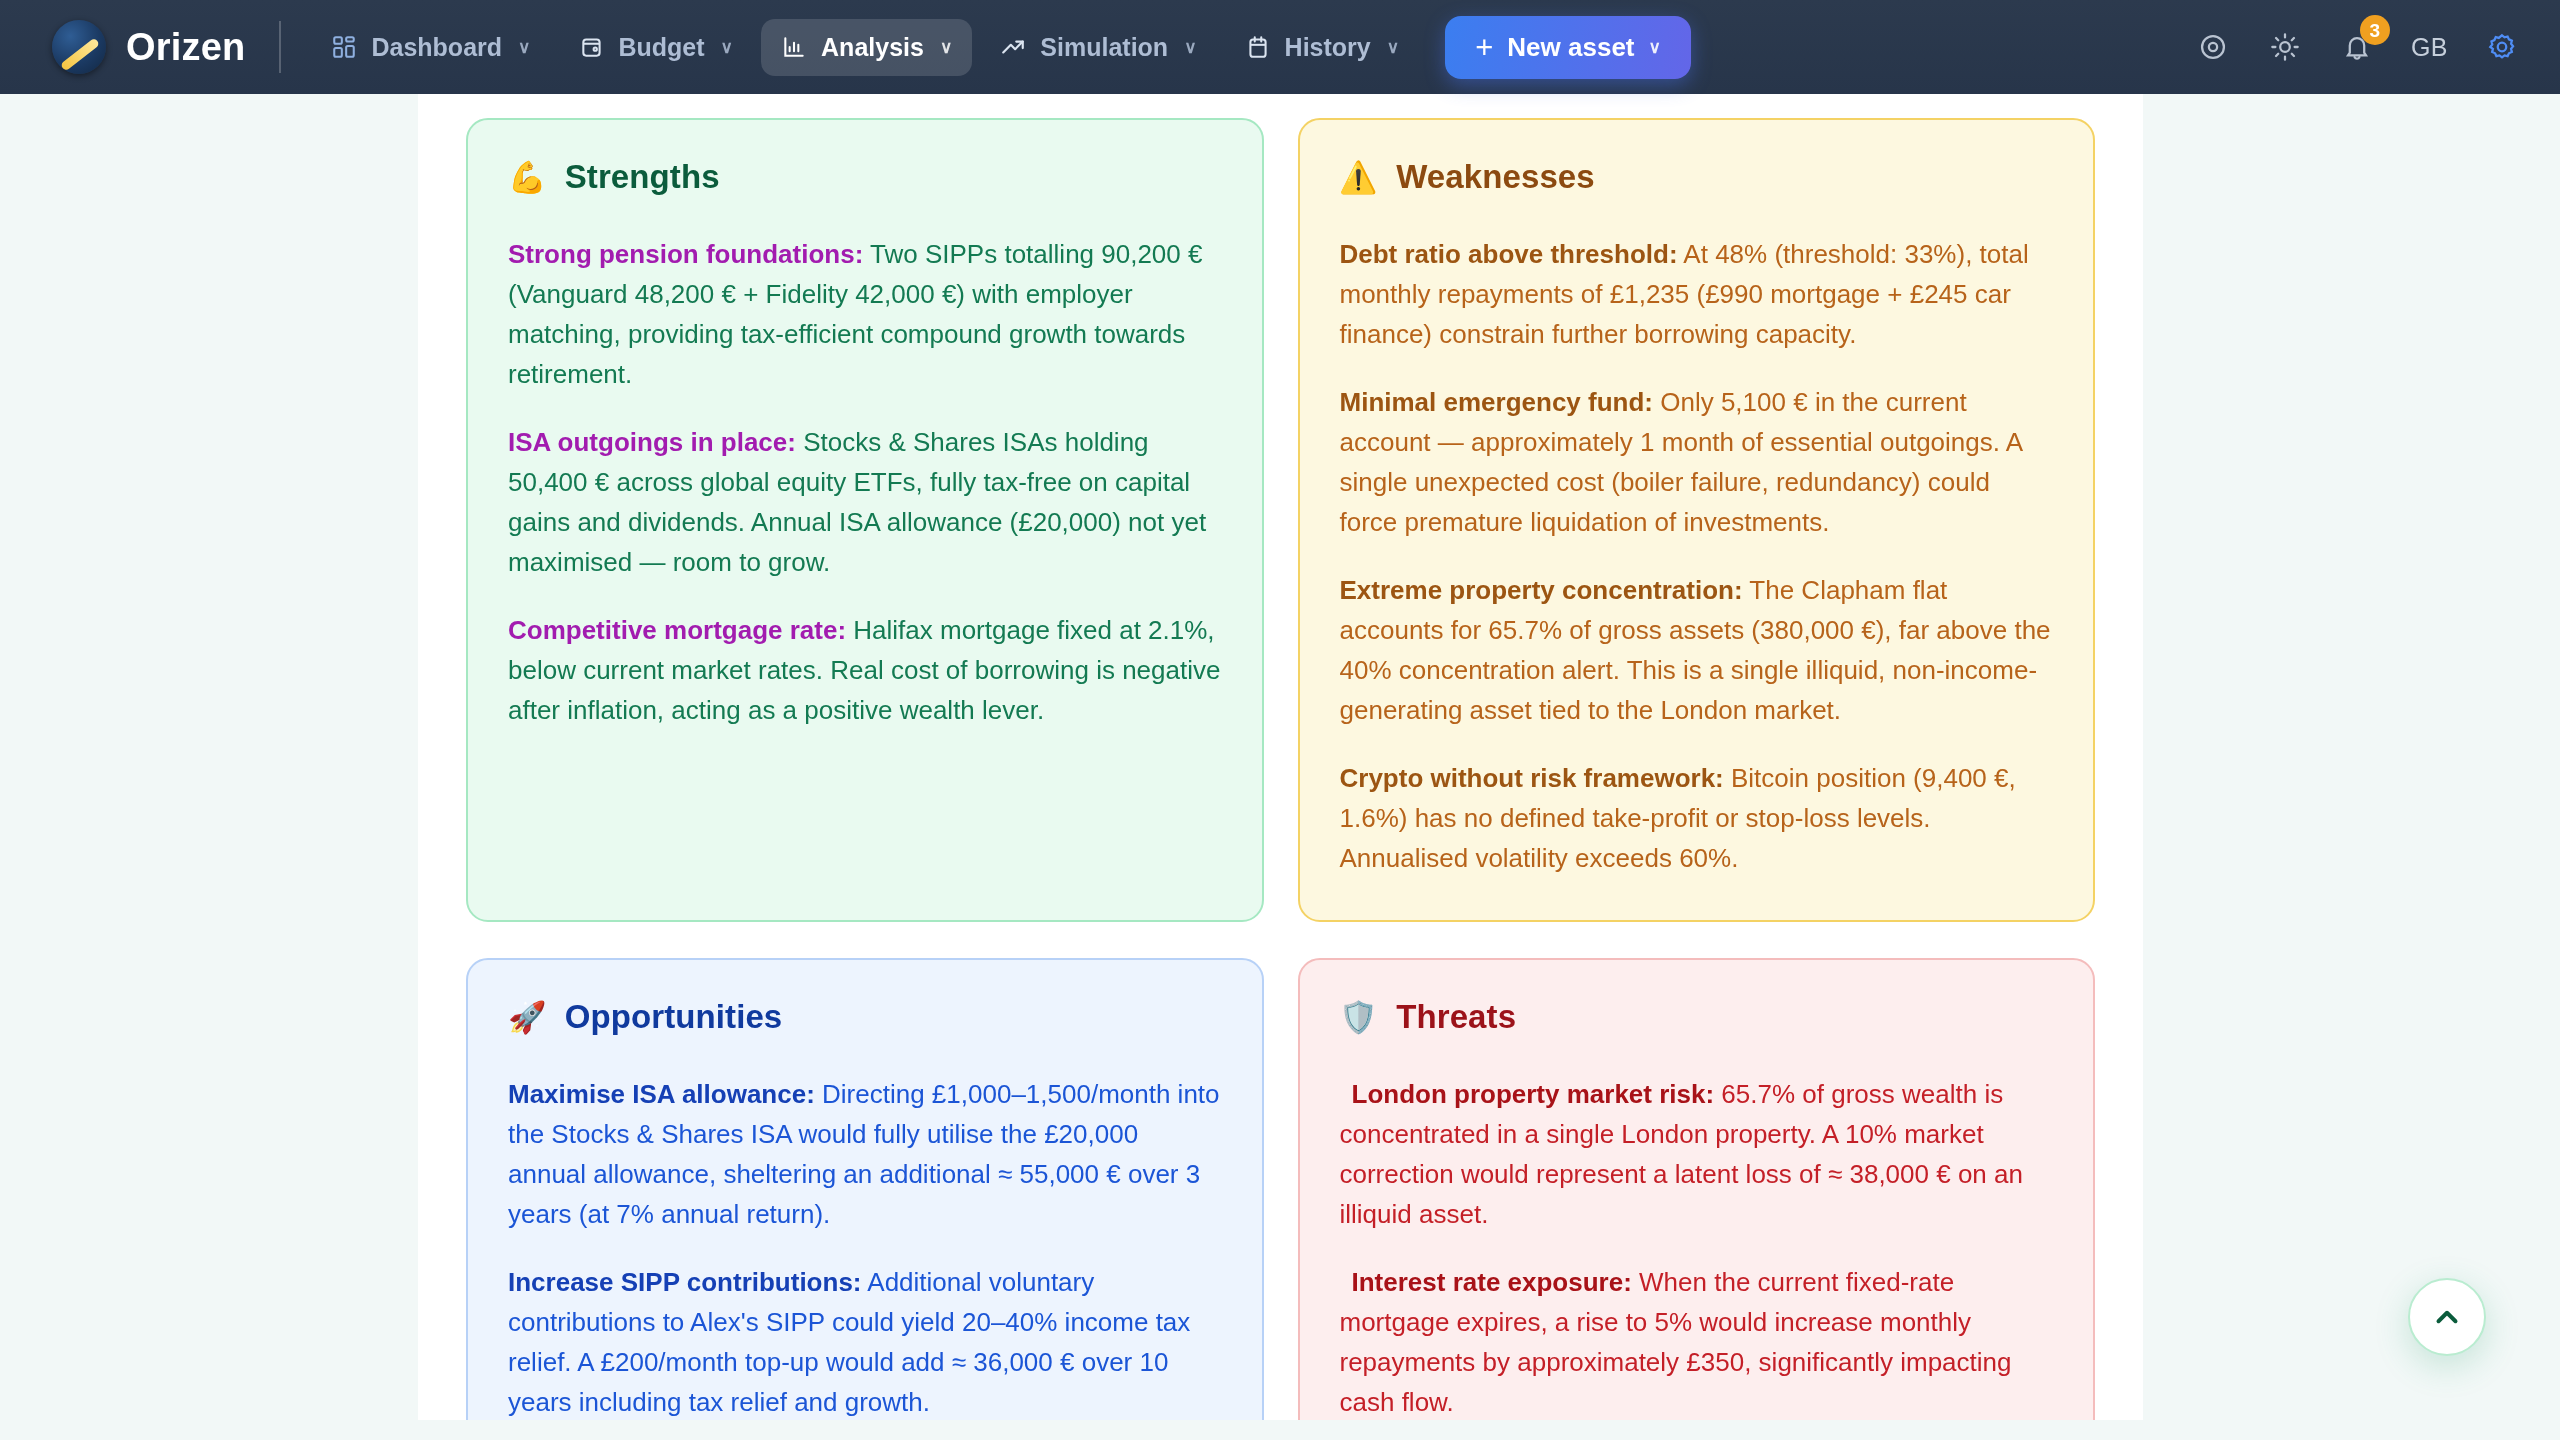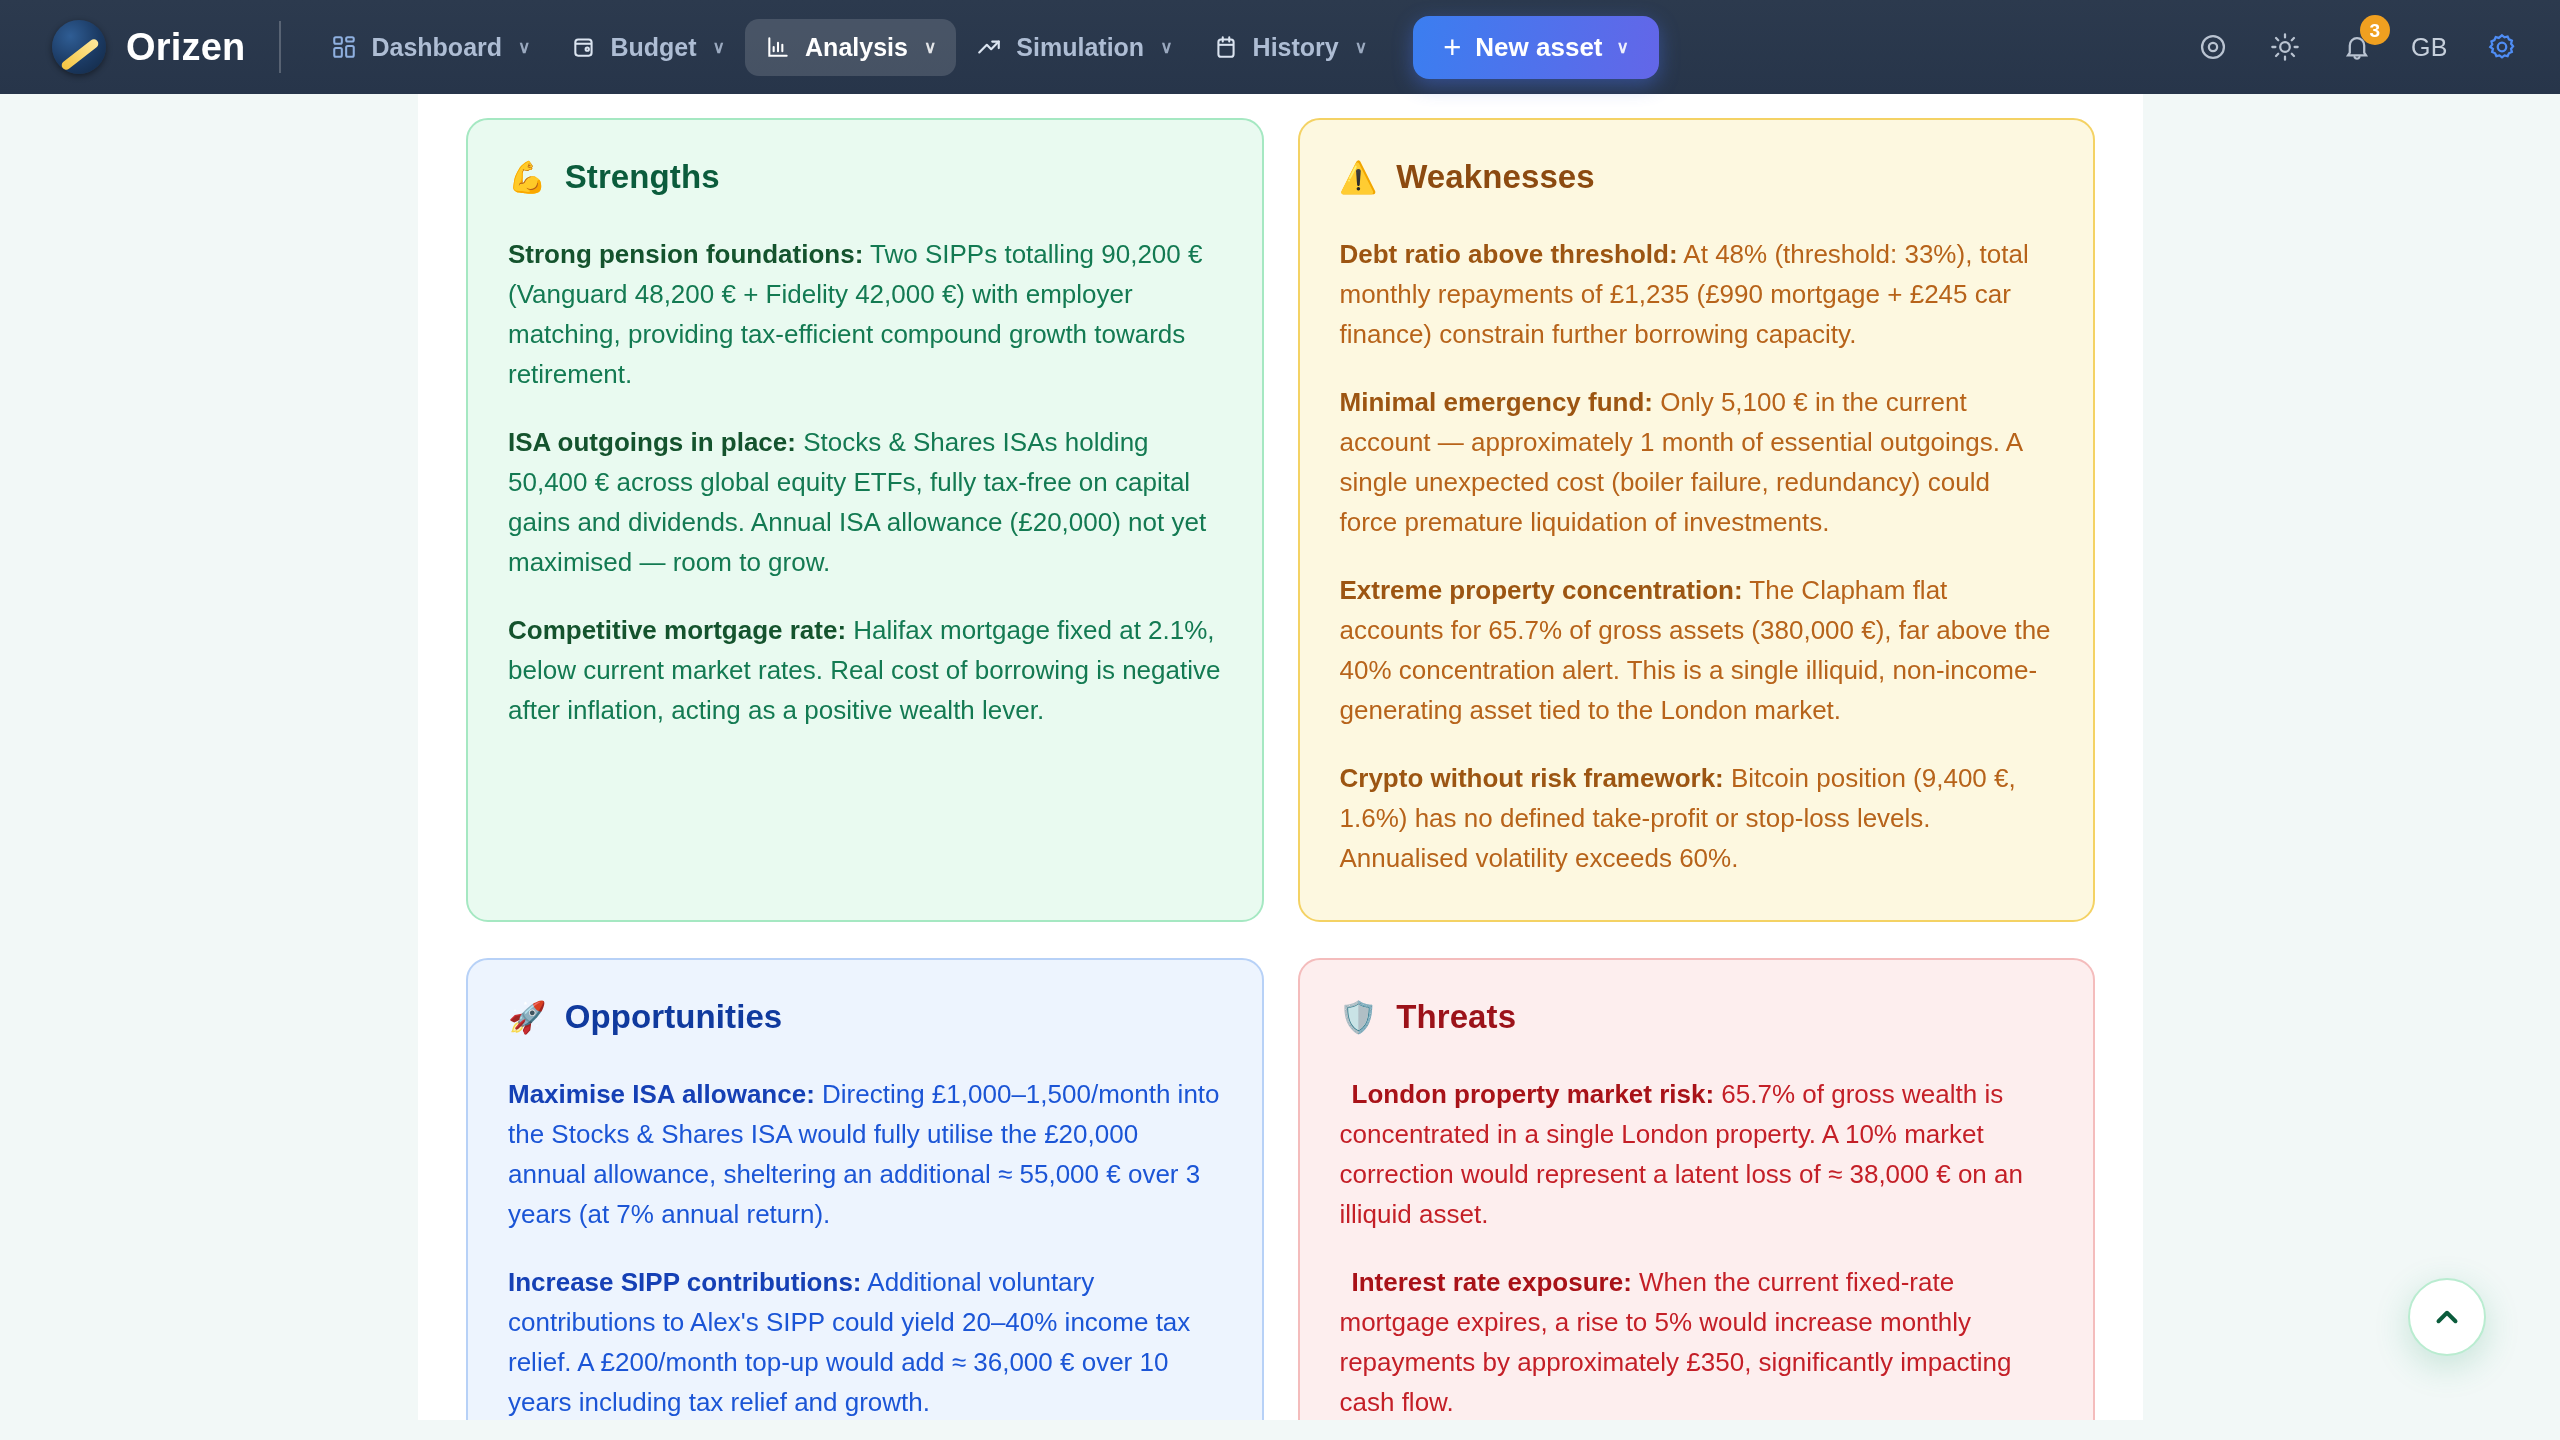--- a/index.html
+++ b/index.html
@@ -58,20 +58,21 @@
     width: 2px;
     height: 52px;
     background: rgba(255,255,255,.22);
     margin: 0 30px 0 34px;
     flex-shrink: 0;
   }
 
   .nav-items {
     display: flex;
     align-items: center;
+    gap: 8px;
     flex-shrink: 0;
   }
   .nav-item {
     display: flex;
     align-items: center;
     gap: 14px;
     padding: 14px 20px;
     border-radius: 14px;
     color: #aebdd4;
     font-size: 25px;
@@ -193,21 +194,21 @@
   .card p:last-child { margin-bottom: 0; }
   .card p b { font-weight: 700; }
 
   
   .card-strengths {
     background: #e9faf0;
     border-color: #a5e8c2;
     color: #137a52;
   }
   .card-strengths .card-title { color: #0b5c3c; }
-  .card-strengths p b { color: #14532d; }
+  .card-strengths p b { color: #a21caf; }
 
   
   .card-weaknesses {
     background: #fdf8e0;
     border-color: #f4d264;
     color: #b7631a;
   }
   .card-weaknesses .card-title { color: #8c4a10; }
   .card-weaknesses p b { color: #9c5512; }
 

